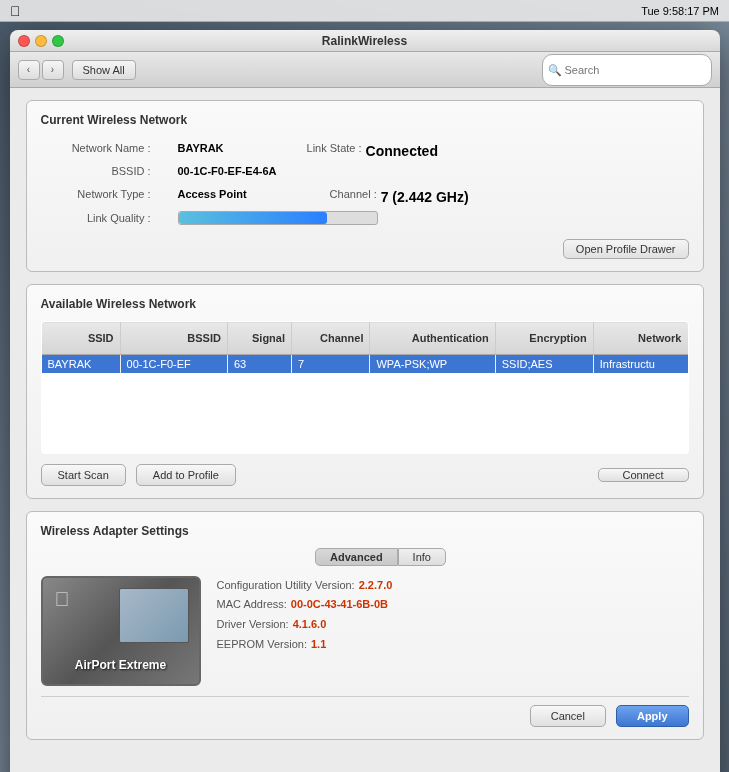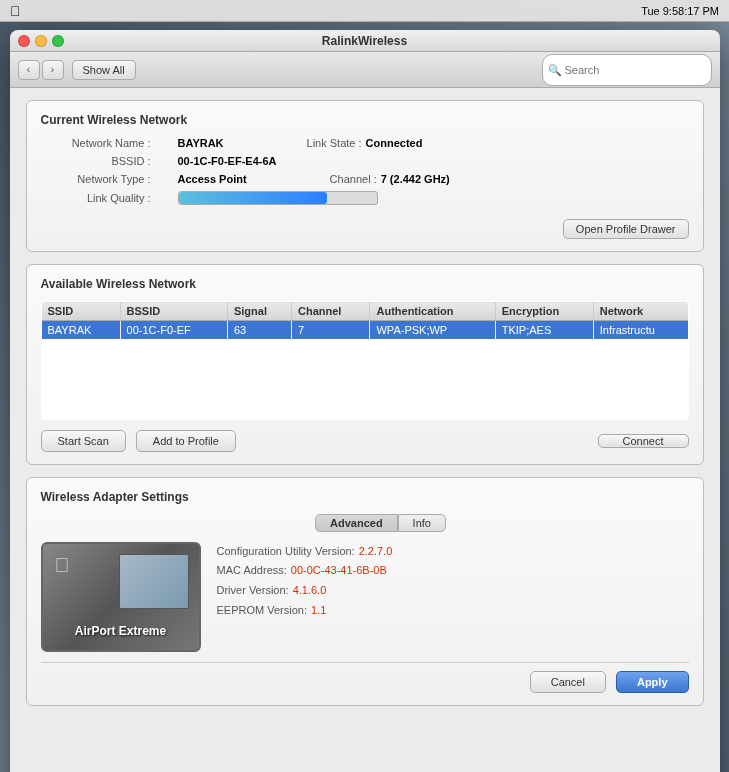--- a/index.html
+++ b/index.html
@@ -149,22 +149,23 @@
       margin-left: 60px;
       display: flex;
       align-items: center;
       gap: 4px;
     }
     .info-right-label {
       color: #555;
       font-size: 11px;
     }
     .info-right-value {
-      font-size: 11px;
+      font-size: 14px;
       font-weight: 700;
+      margin-top: 6px;
     }
 
     .link-quality-bar {
       width: 200px;
       height: 14px;
       background: #ddd;
       border: 1px solid #aaa;
       border-radius: 3px;
       overflow: hidden;
     }
@@ -193,24 +194,24 @@
       font-size: 11px;
       background: #fff;
       border: 1px solid #bbb;
       border-radius: 4px;
       overflow: hidden;
     }
     .network-table th {
       background: linear-gradient(to bottom, #e8e8e8, #d5d5d5);
       border-bottom: 1px solid #aaa;
       border-right: 1px solid #ccc;
-      padding: 3px 6px;
+      padding: 10px 6px;
       font-weight: 600;
       color: #333;
-      text-align: left;
+      text-align: right;
     }
     .network-table td {
       padding: 3px 6px;
       border-right: 1px solid #eee;
       color: #111;
     }
     .network-table tr.selected td {
       background: #3c76d2;
       color: #fff;
     }
@@ -326,21 +327,21 @@
     }
     .adapter-info-row {
       display: flex;
       gap: 4px;
     }
     .adapter-info-key {
       color: #555;
     }
     .adapter-info-val {
       color: #cc3300;
-      font-weight: 400;
+      font-weight: 700;
     }
 
     .bottom-buttons {
       display: flex;
       justify-content: flex-end;
       gap: 10px;
       margin-top: 10px;
       padding-top: 8px;
       border-top: 1px solid #ccc;
     }
@@ -463,21 +464,21 @@
               <th>Network</th>
             </tr>
           </thead>
           <tbody>
             <tr class="selected">
               <td>BAYRAK</td>
               <td>00-1C-F0-EF</td>
               <td>63</td>
               <td>7</td>
               <td>WPA-PSK;WP</td>
-              <td>TKIP;AES</td>
+              <td>SSID;AES</td>
               <td>Infrastructu</td>
             </tr>
             <tr style="height:80px;">
                 <td colspan="7"></td>
               </tr>
           </tbody>
         </table>
 
         <div class="btn-row">
           <button class="mac-btn">Start Scan</button>

